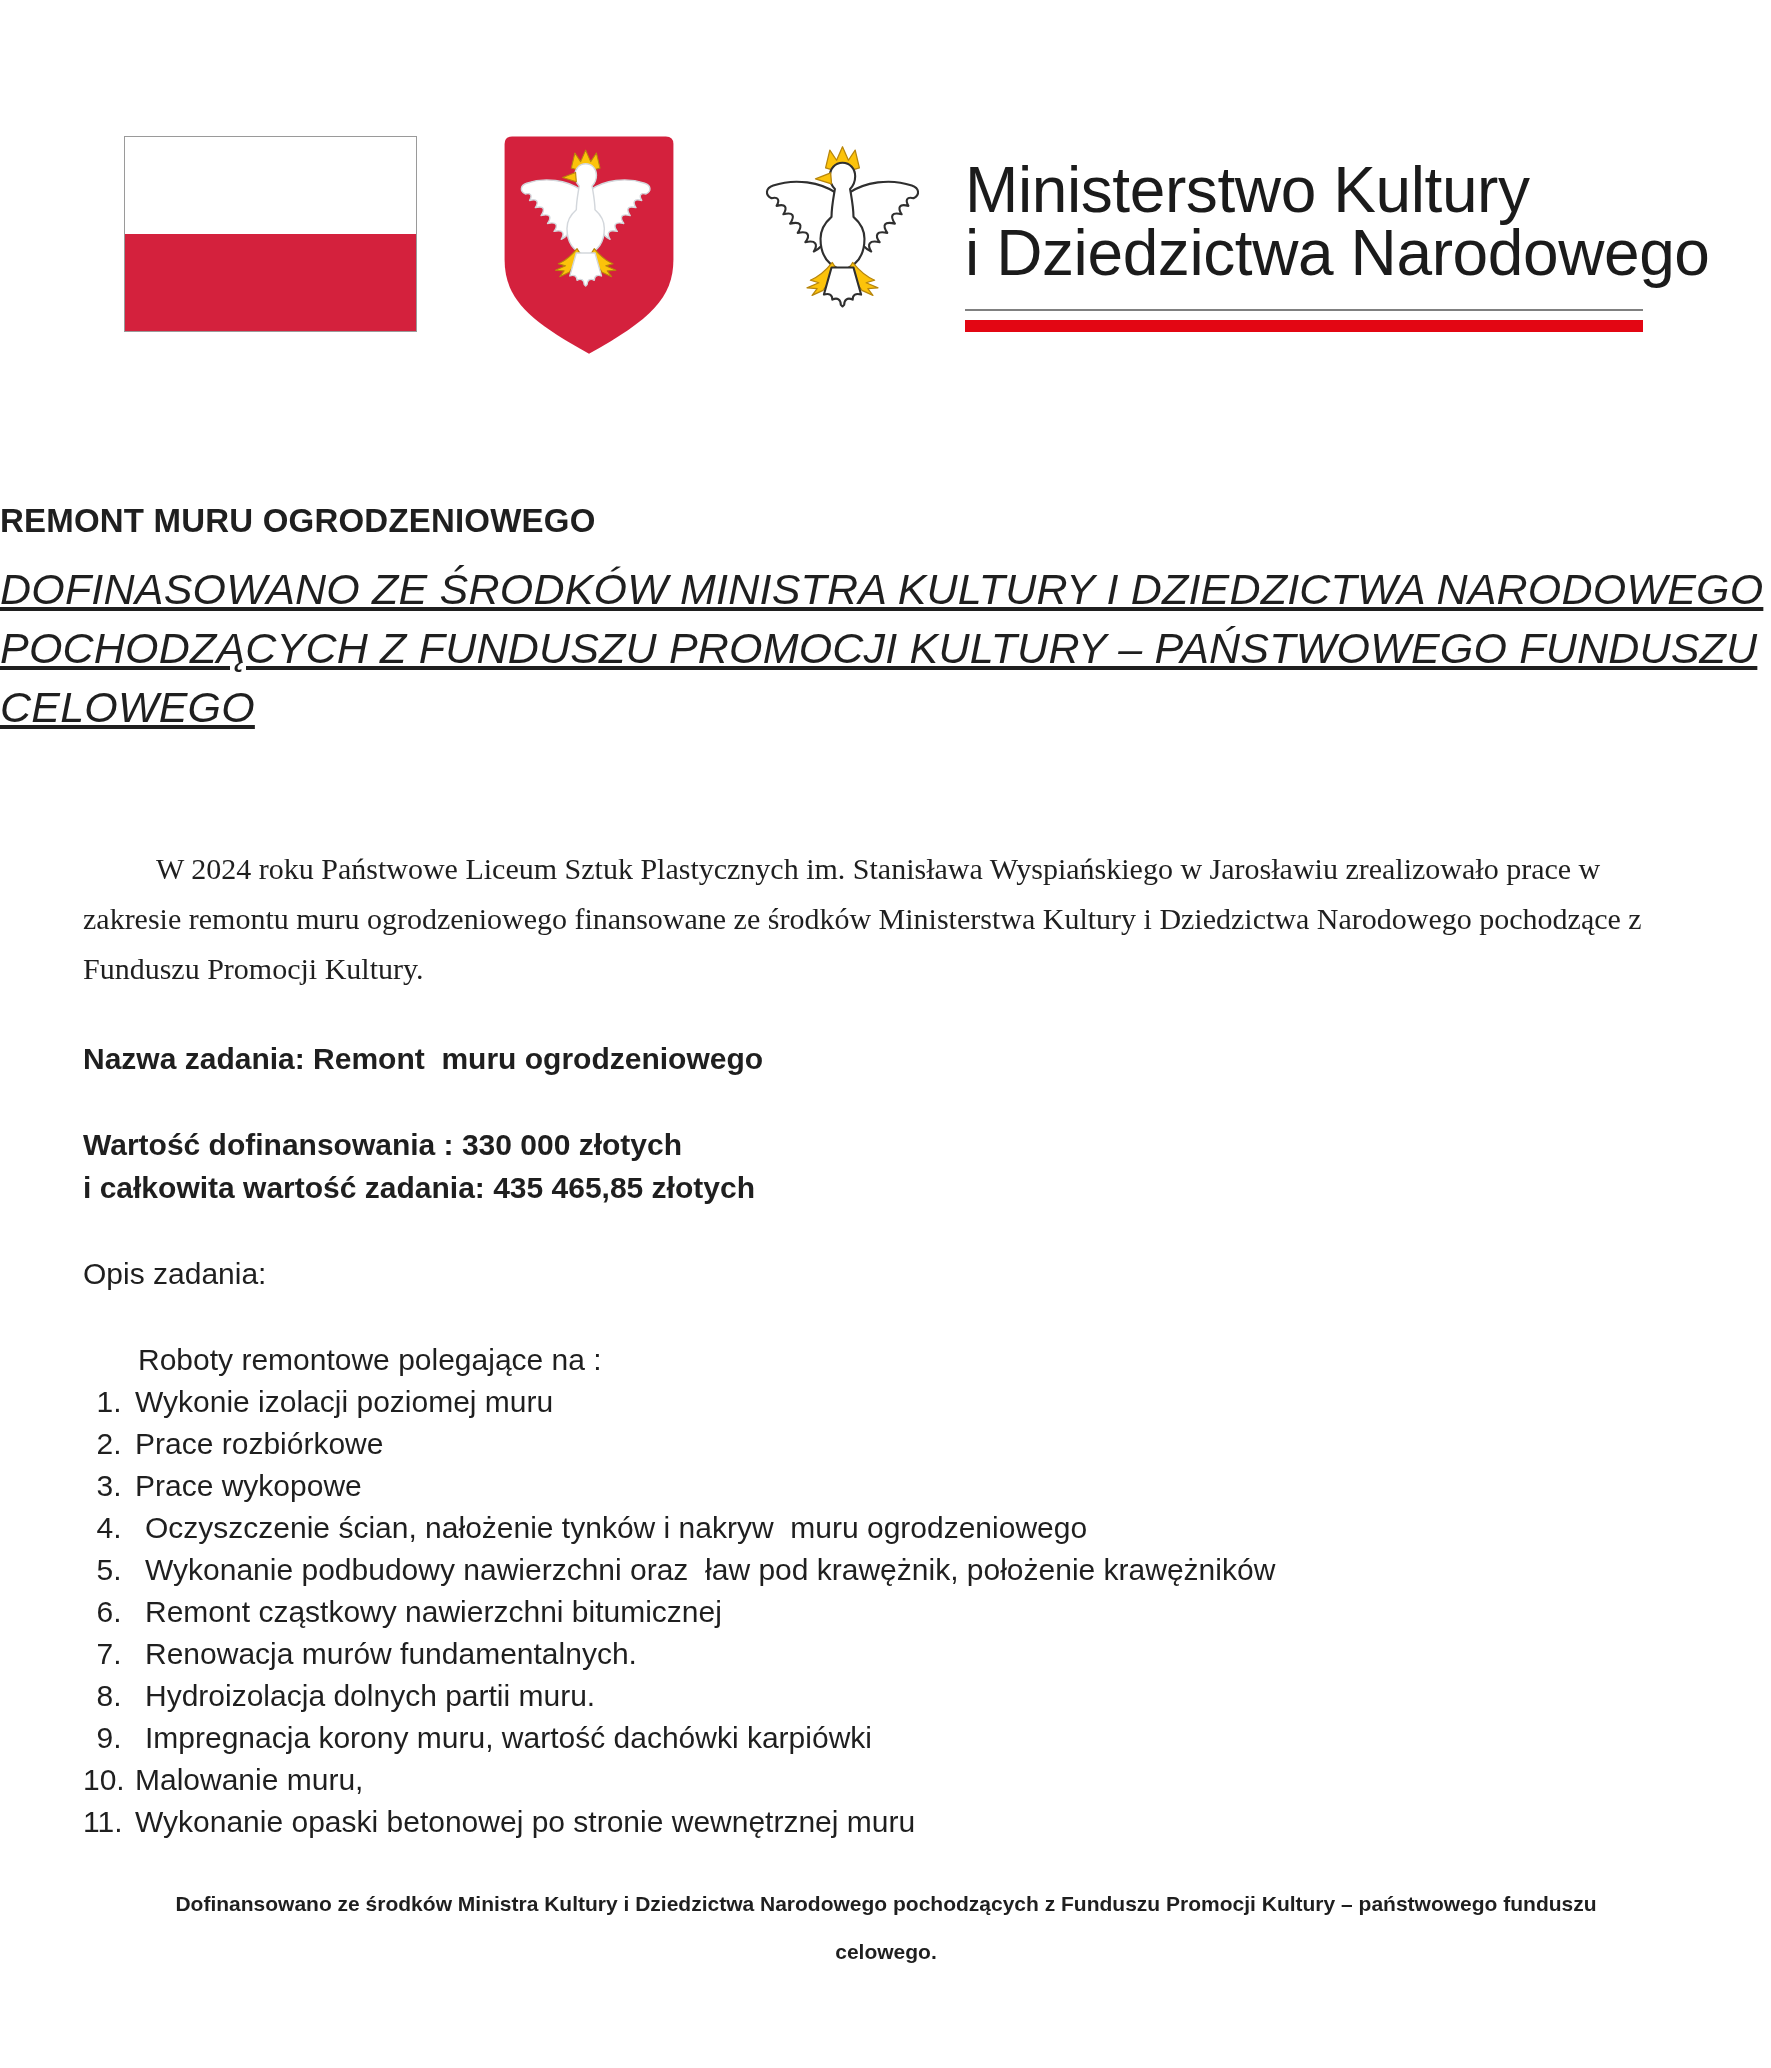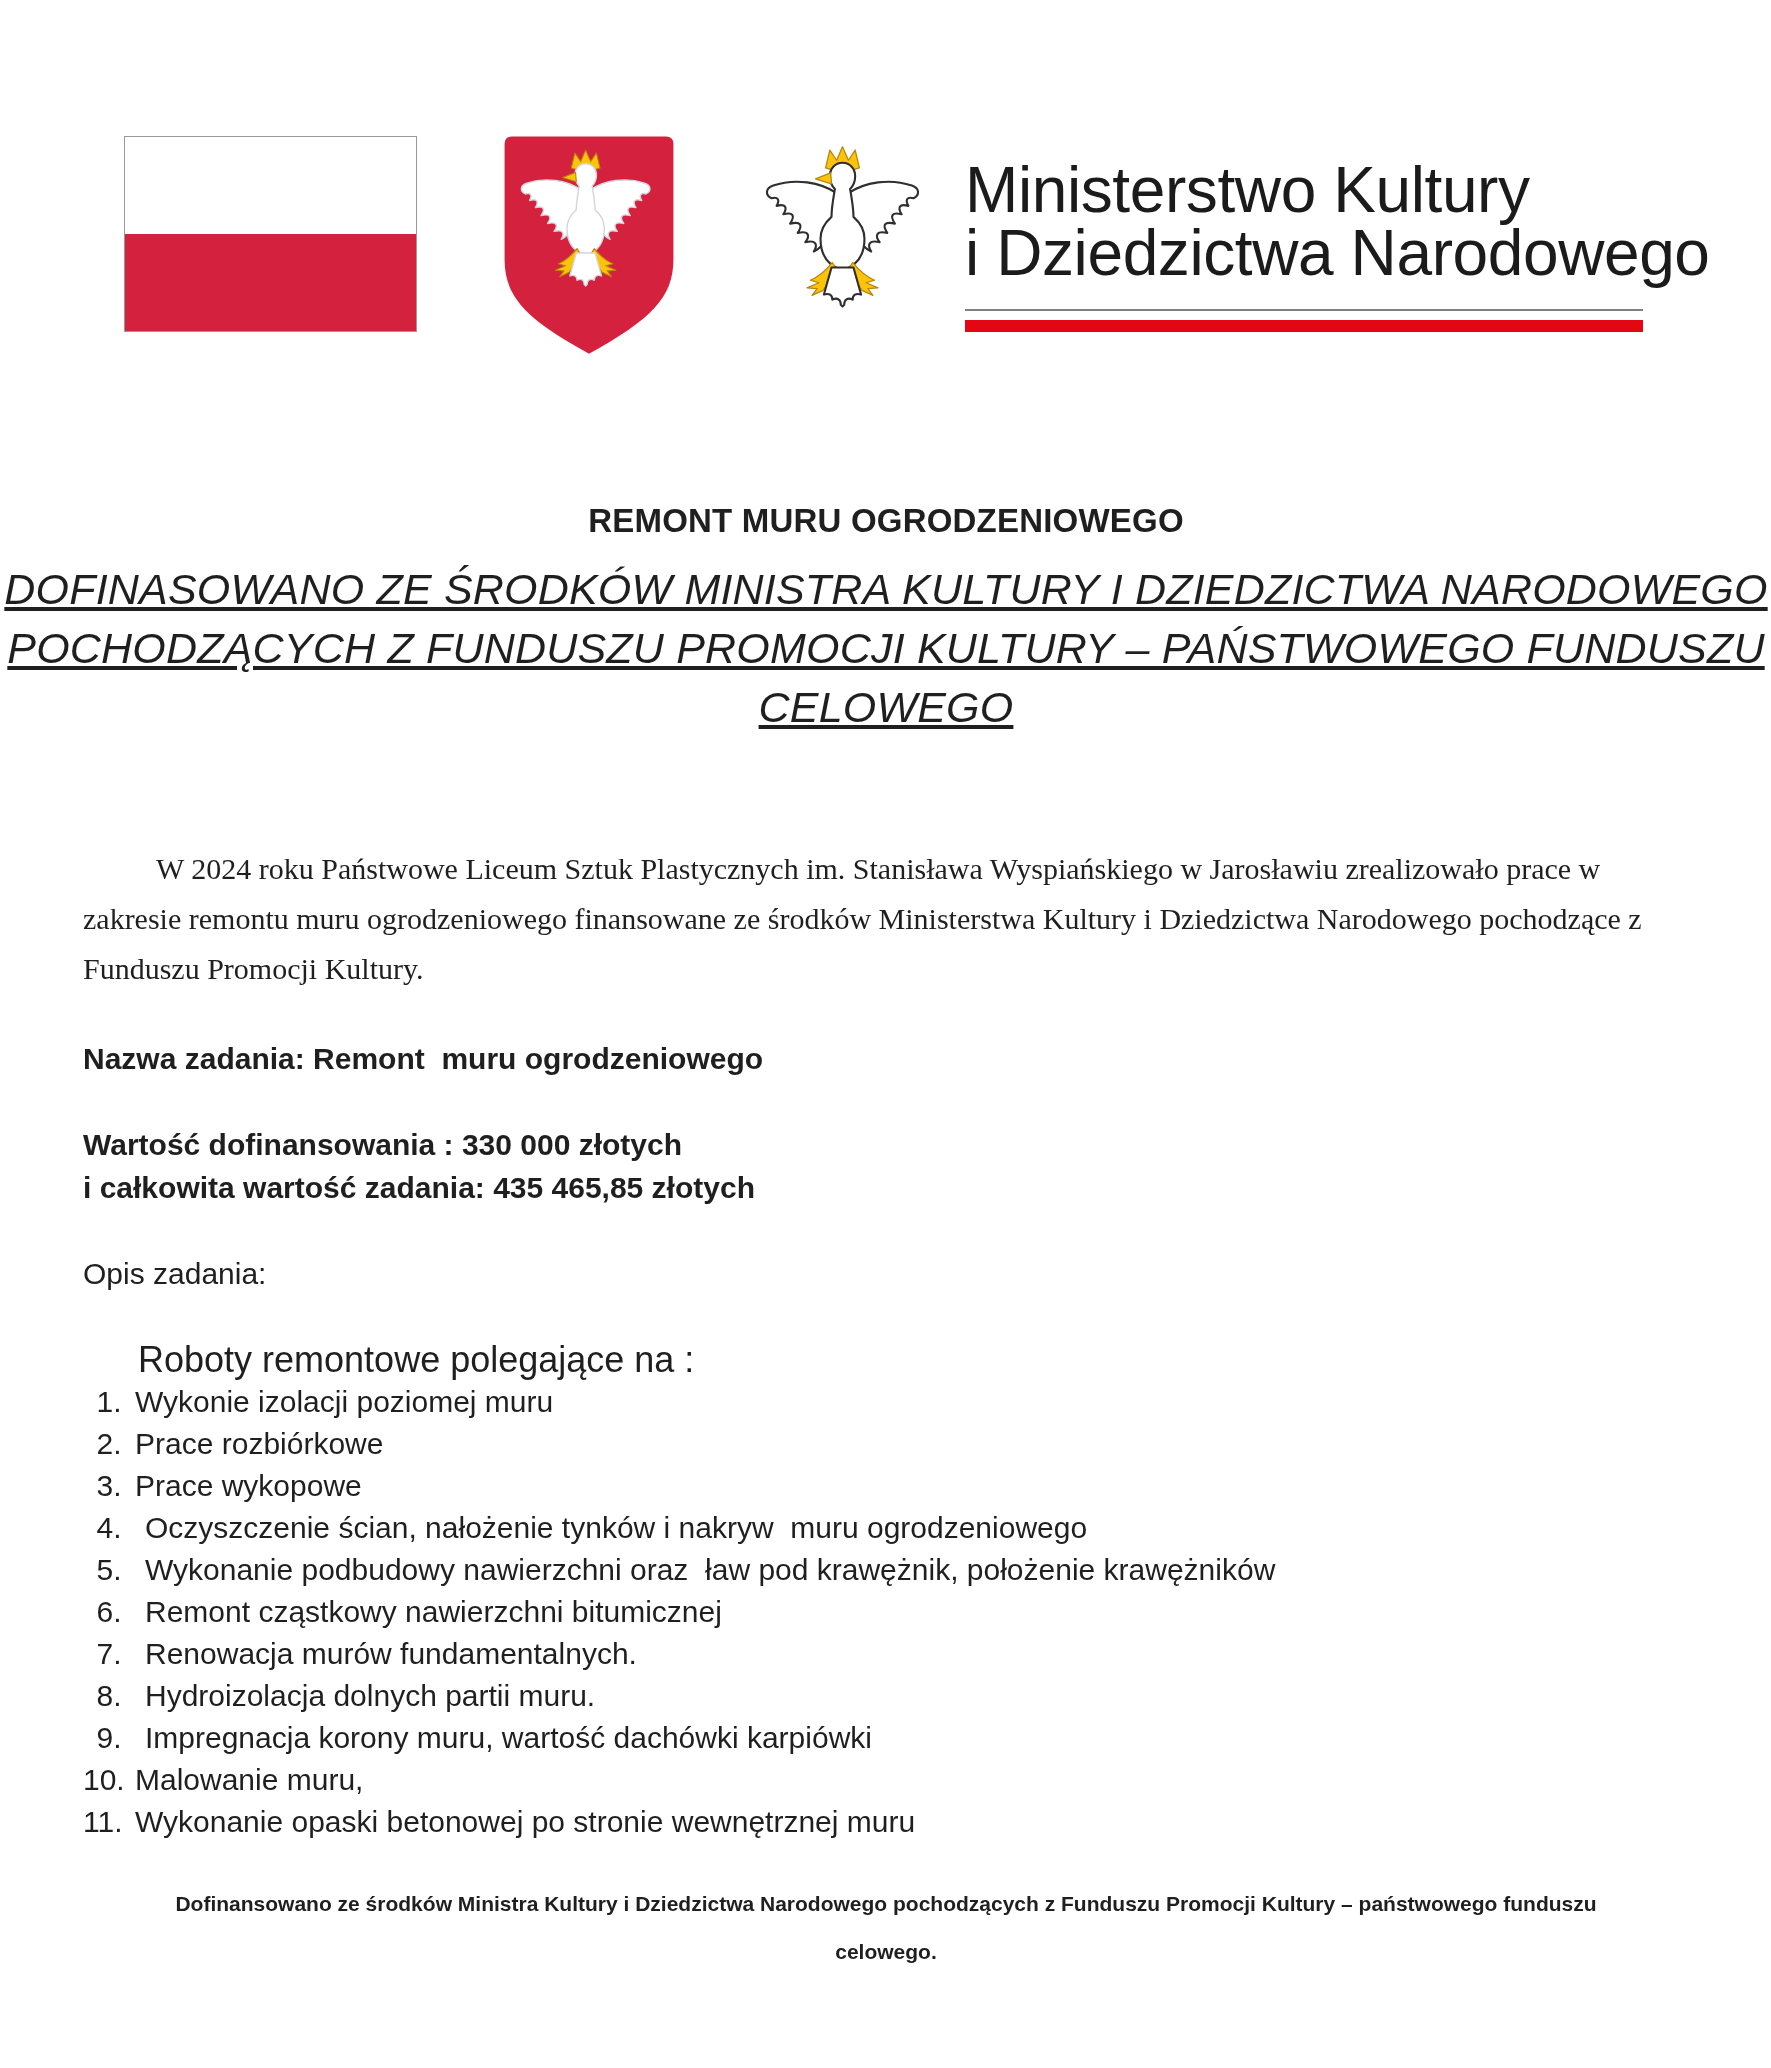--- a/index.html
+++ b/index.html
@@ -42,21 +42,21 @@
     font-weight: 400;
     letter-spacing: -0.4px;
     color: #1b1b1b;
     white-space: nowrap;
   }
   .wm-rules { margin-top: 23.4px; width: 678px; }
   .rule-gray { height: 2.5px; background: var(--rule_gray); }
   .rule-red { height: 11.7px; background: var(--bar_red); margin-top: 9.2px; }
 
   
-  .title-block { text-align: center; margin-top: 144px; }
+  .title-block { text-align: left; margin-top: 144px; }
   .doc-title {
     font-size: 33px;
     font-weight: bold;
     margin: 0;
     letter-spacing: 0.2px;
   }
   .doc-subtitle {
     font-style: italic;
     font-size: 43px;
     line-height: 59px;
@@ -78,21 +78,21 @@
   .lbl {
     font-size: 30px;
     line-height: 43px;
     white-space: pre-wrap;
   }
   .bold { font-weight: bold; }
   .mt-block { margin-top: 43px; }
   .mt-first { margin-top: 70px; }
 
   .works-intro {
-    font-size: 36px;
+    font-size: 30px;
     line-height: 43px;
     margin-top: 43px;
     padding-left: 55px;
   }
   .works-list { list-style: none; margin: 0; padding: 0; }
   .work-item {
     display: flex;
     font-size: 30px;
     line-height: 42px;
   }

